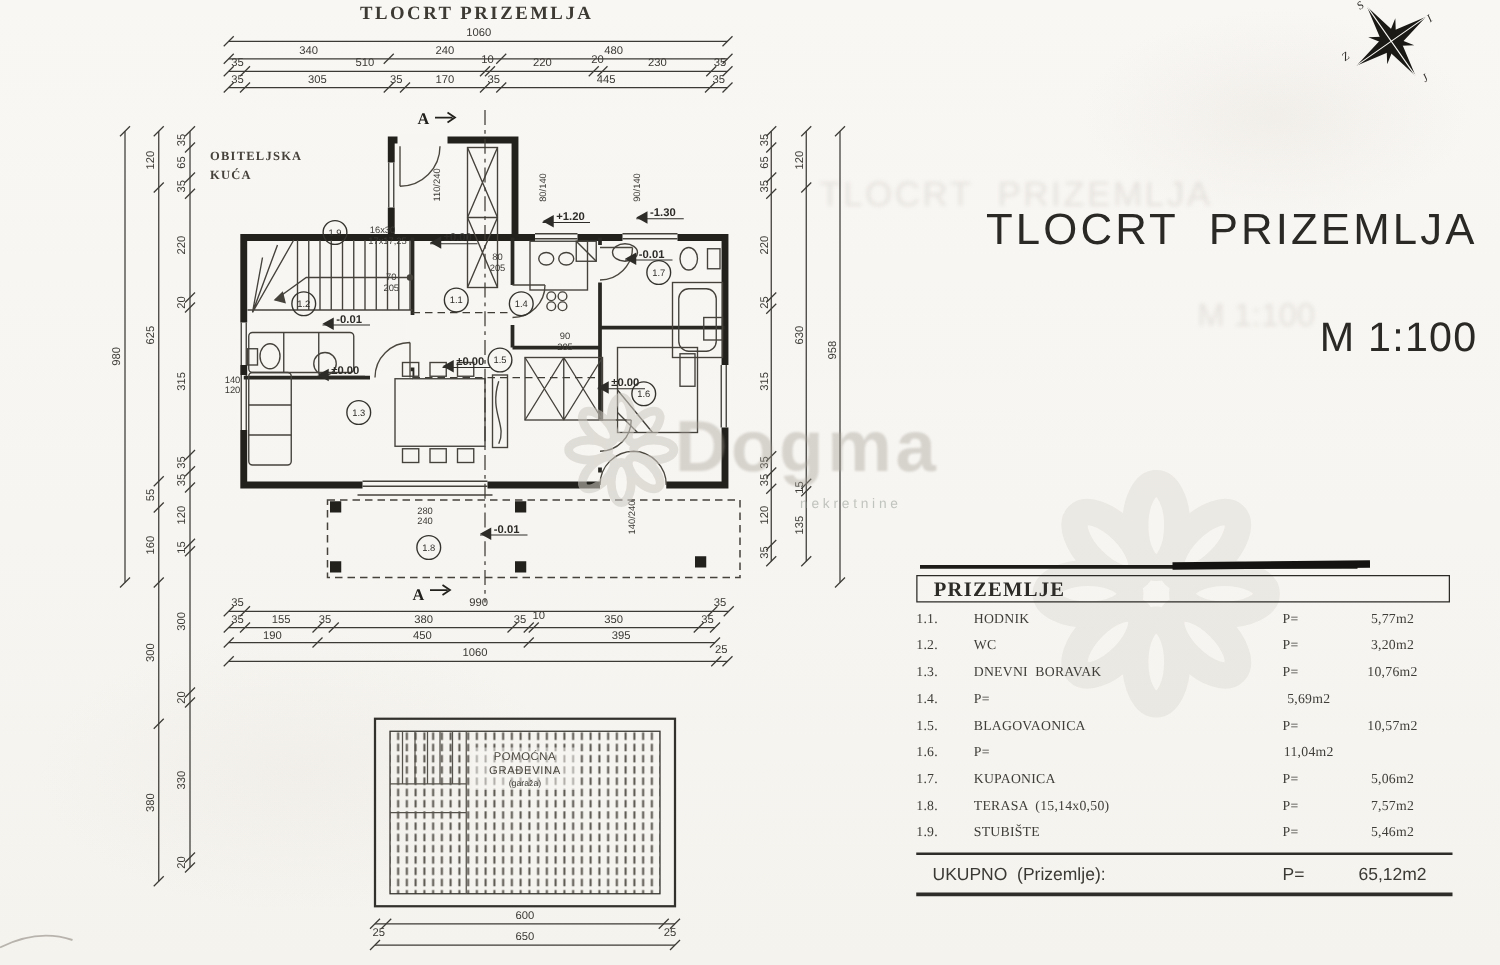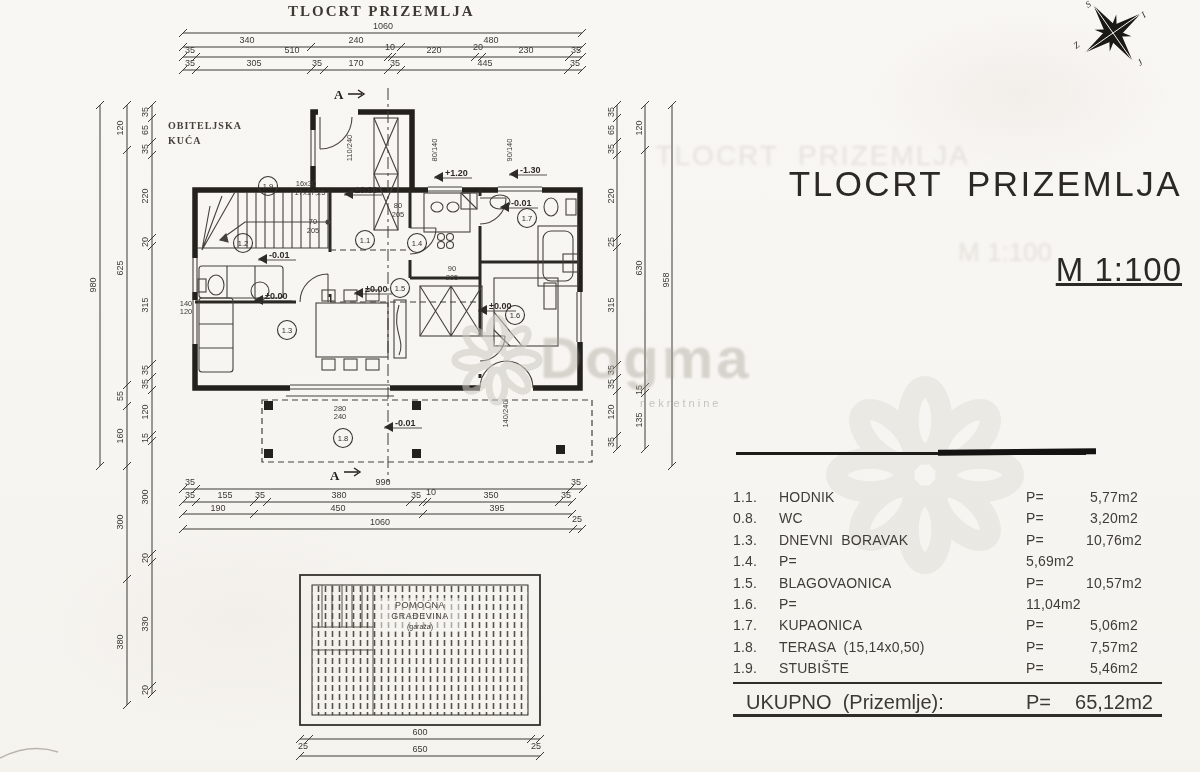--- a/index.html
+++ b/index.html
@@ -18,43 +18,43 @@
   .ev{font-size:9px;font-weight:bold;fill:#2e2c28;}
   .ml{font-size:7.5px;fill:#3c3a35;}
   .note{font-size:7px;fill:#3c3a35;}
   .auxt{font-size:9px;fill:#4a473f;letter-spacing:.5px;}
   .sec{font-size:13px;font-weight:bold;fill:#23211d;font-family:"Liberation Serif",serif;}
   .top-title{left:288px;top:3px;width:180px;font-family:"Liberation Serif",serif;font-weight:bold;
     font-size:15px;letter-spacing:2px;color:#3d3a34;white-space:nowrap;}
   .bldg{left:168px;top:118px;width:90px;text-align:left;font-family:"Liberation Serif",serif;
     font-weight:bold;font-size:10px;letter-spacing:1px;color:#46423b;line-height:15px;}
   .big-title{right:18px;top:164px;font-size:35px;letter-spacing:2.5px;color:#2b2926;white-space:pre;}
-  .scale{right:18px;top:251px;font-size:33px;letter-spacing:1px;color:#2b2926;text-decoration:underline;}
+  .scale{right:18px;top:251px;font-size:33px;letter-spacing:1px;color:#2b2926;}
   .ghost{color:rgba(110,104,95,.14);filter:blur(1.5px);white-space:pre;}
   .g1{right:230px;top:140px;font-size:28px;letter-spacing:2px;}
   .g2{right:148px;top:237px;font-size:26px;}
   .wm-name{left:540px;top:324px;font-size:58px;font-weight:bold;letter-spacing:3px;
     color:rgba(165,160,151,.40);filter:blur(1px);}
   .wm-sub{left:640px;top:397px;font-size:11px;letter-spacing:3px;color:rgba(148,155,148,.55);}
   
   .tbl-art1{left:736px;top:452px;width:350px;height:3px;background:#1d1c19;}
   .tbl-art2{left:938px;top:449px;width:158px;height:6px;background:#141311;transform:rotate(-.6deg);}
   .tbl-head{left:733px;top:460px;width:427px;height:22px;border:1.7px solid #2b2a27;box-sizing:border-box;}
   .tbl-head span{position:absolute;left:13px;top:1px;font-family:"Liberation Serif",serif;
     font-weight:bold;font-size:16.5px;letter-spacing:1px;color:#2d2b27;}
   .rows{left:733px;top:489px;width:427px;}
   .trow{display:grid;grid-template-columns:46px 1fr 42px 92px;height:21.4px;
-    font-size:14px;color:#3f3d38;letter-spacing:.2px;}
+    font-size:11px;color:#3f3d38;letter-spacing:.2px;font-family:Liberation Serif, serif;}
   .t-name{white-space:pre;}
   .t-p{text-align:left;}
   .t-a{text-align:center;}
   .sep1{left:733px;top:682px;width:429px;height:2px;background:#2f2d29;}
   .sep2{left:733px;top:714px;width:429px;height:3px;background:#2f2d29;}
   .total{left:733px;top:691px;width:427px;display:grid;grid-template-columns:46px 1fr 42px 92px;
-    font-size:20px;color:#3b3934;}
+    font-size:14px;color:#3b3934;}
   .total .lab{grid-column:1/3;white-space:pre;padding-left:13px;}
   .cmp-l{font-size:9px;font-style:italic;fill:#2b2925;font-family:"Liberation Serif",serif;}
 </style>
 </head>
 <body>
 
 <div class="sheet">
 
   <svg class="plan-svg" width="1200" height="772" viewBox="0 0 1200 772">
     <defs>
@@ -497,29 +497,32 @@
   <div class="abs ghost g1">TLOCRT  PRIZEMLJA</div>
   <div class="abs ghost g2">M 1:100</div>
   <div class="abs big-title">TLOCRT  PRIZEMLJA</div>
   <div class="abs scale">M 1:100</div>
 
   <div class="abs wm-name">Dogma</div>
   <div class="abs wm-sub">nekretnine</div>
 
   <div class="abs tbl-art1"></div>
   <div class="abs tbl-art2"></div>
+  <div class="abs tbl-head">
+    <span>PRIZEMLJE</span>
+  </div>
   <div class="abs rows" id="tbl-rows">
       <div class="trow">
         <span class="t-num">1.1.</span>
         <span class="t-name">HODNIK</span>
         <span class="t-p">P=</span>
         <span class="t-a">5,77m2</span>
       </div>
       <div class="trow">
-        <span class="t-num">0.8.</span>
+        <span class="t-num">1.2.</span>
         <span class="t-name">WC</span>
         <span class="t-p">P=</span>
         <span class="t-a">3,20m2</span>
       </div>
       <div class="trow">
         <span class="t-num">1.3.</span>
         <span class="t-name">DNEVNI  BORAVAK</span>
         <span class="t-p">P=</span>
         <span class="t-a">10,76m2</span>
       </div>

